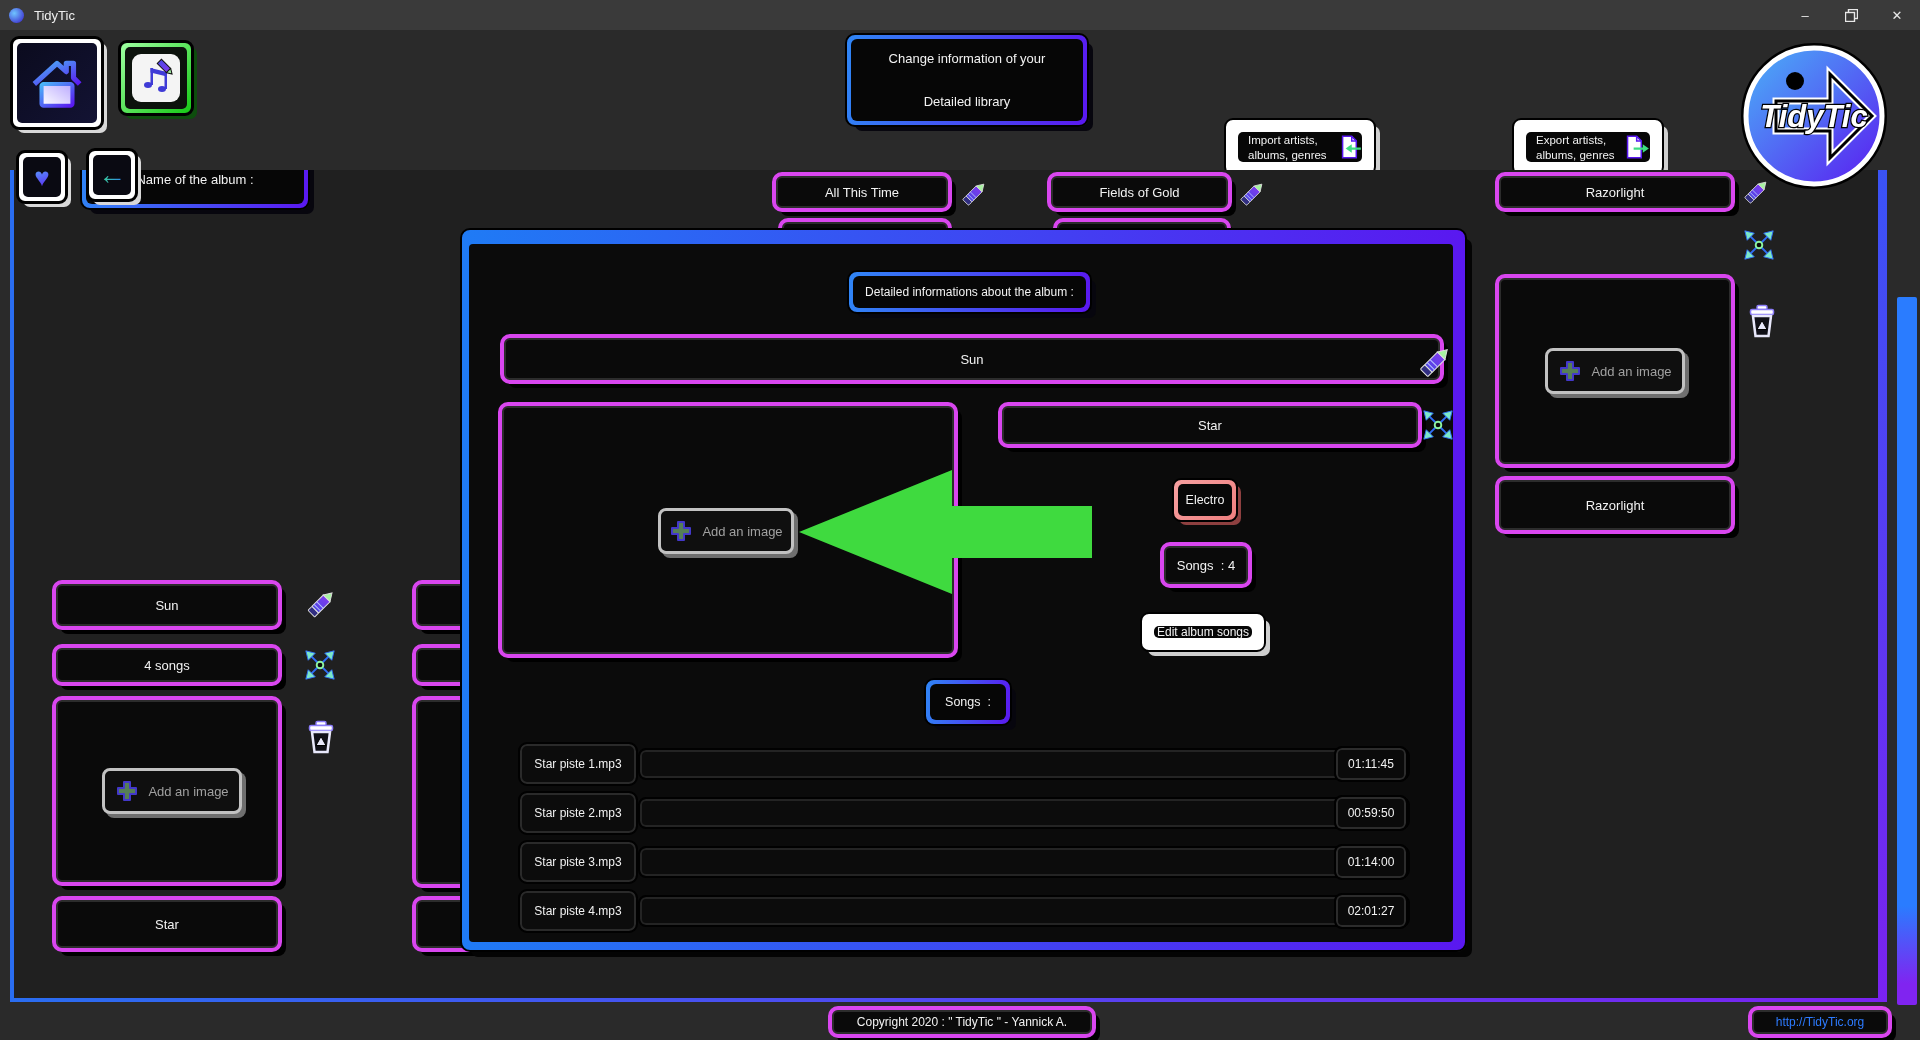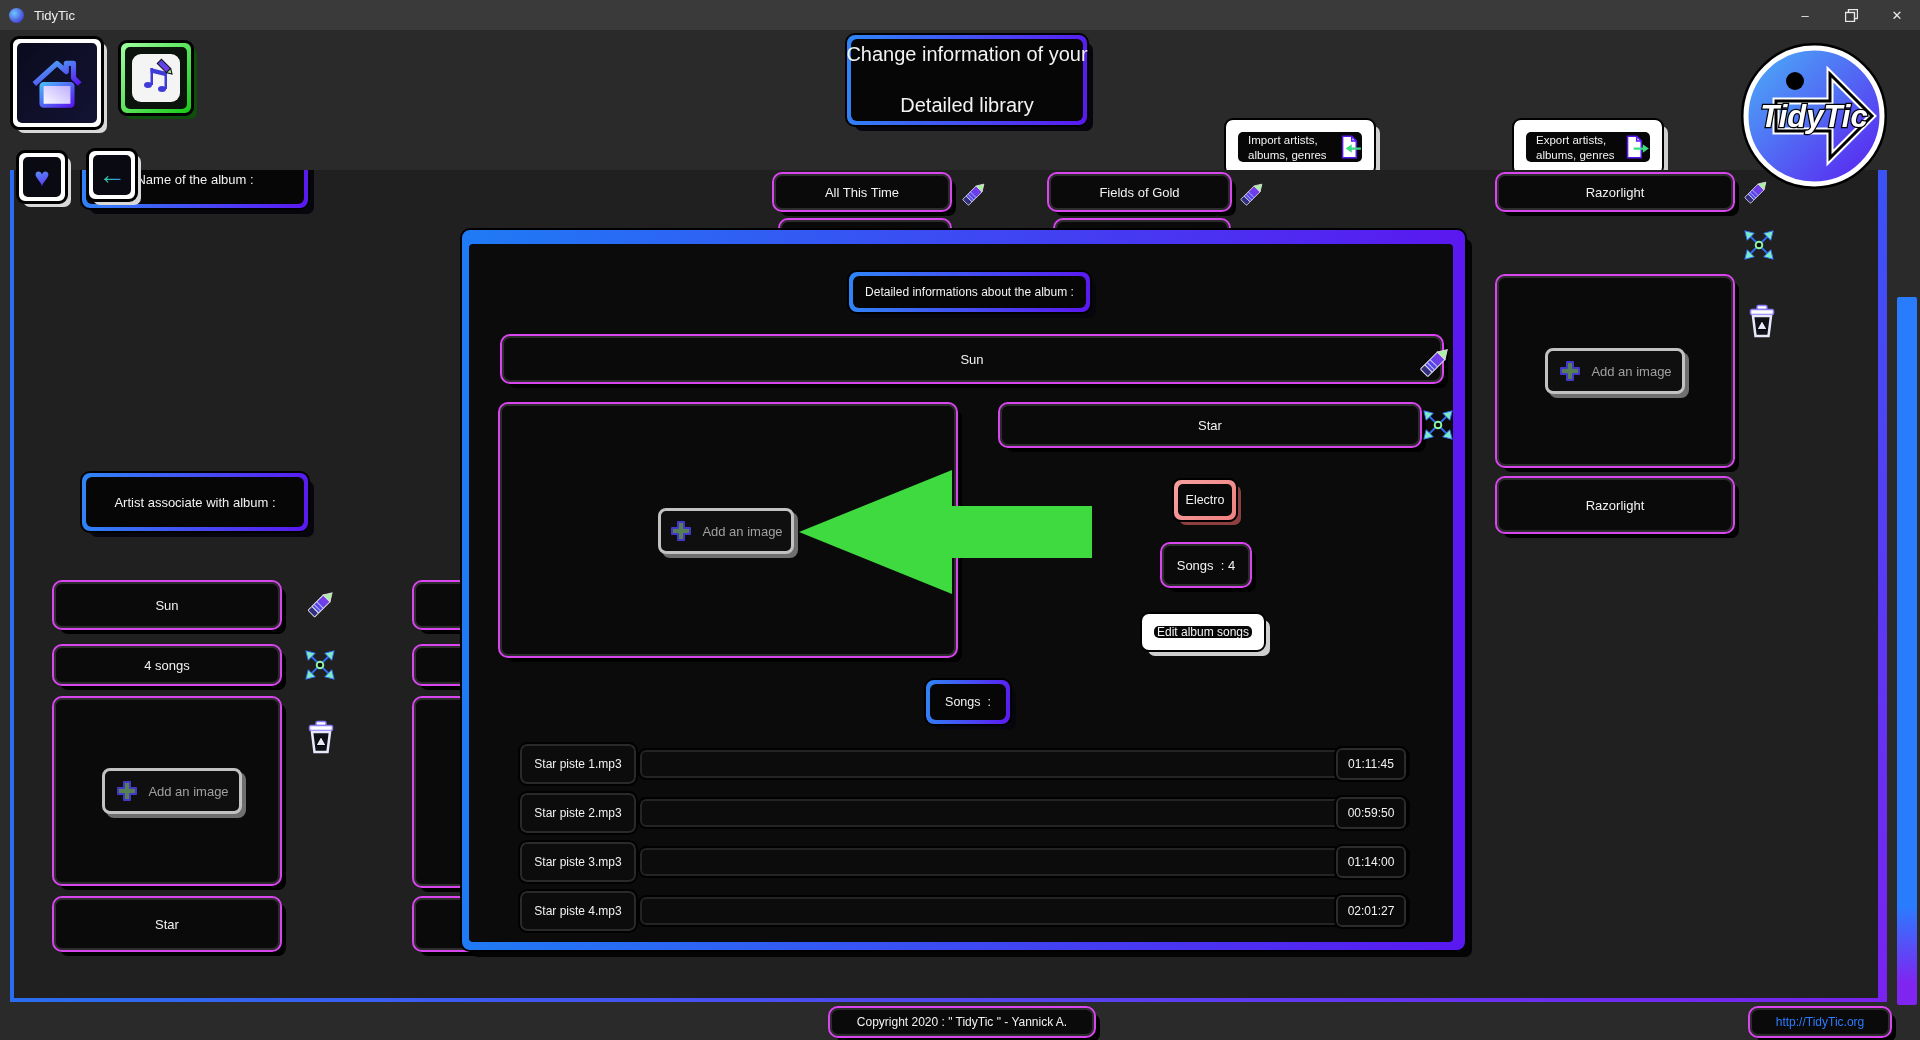--- a/index.html
+++ b/index.html
@@ -1,20 +1,20 @@
 <!DOCTYPE html>
 <html><head>
 <meta charset="utf-8">
 <style>
   *{margin:0;padding:0;box-sizing:border-box}
   html,body{width:1920px;height:1040px;background:#2a2a2a;font-family:"Liberation Sans",sans-serif;overflow:hidden;position:relative;color:#f2f2f2}
   .abs{position:absolute}
   .txt{white-space:pre}
   
-  .d3{position:absolute;background:#0a0a0a;border:2px solid #d946ef;border-radius:10px;
+  .d3{position:absolute;background:#0a0a0a;border:4px solid #d946ef;border-radius:10px;
       box-shadow:inset 0 0 0 2px #2c2c2c,6px 6px 0 -2px #000;
       display:flex;align-items:center;justify-content:center;font-size:13px;color:#f2f2f2}
   
   .gradbox{position:absolute;background:linear-gradient(100deg,#2f86f6,#5a18f0);padding:4px;border-radius:10px;
       border:2px solid #000;box-shadow:7px 7px 0 -3px #07060e}
   .gradbox>.in{background:#060606;border-radius:6px;width:100%;height:100%;
       display:flex;align-items:center;justify-content:center;flex-direction:column;font-size:13px}
   
   .whitebox{position:absolute;background:#ffffff;padding:12px;border-radius:9px;border:2px solid #000;
       box-shadow:6px 6px 0 -2px #cfcfcf}
@@ -158,21 +158,21 @@
     </div>
 </div>
 
 <div class="iconbtn" style="left:86px;top:148px;width:52px;height:54px;z-index:6">
   <div class="in">
       <span class="gradtext2" style="font-size:28px;line-height:1">←</span>
     </div>
 </div>
 
 <div class="gradbox" style="left:845px;top:33px;width:244px;height:94px">
-  <div class="in" style="gap:28px;font-size:20px">
+  <div class="in" style="gap:28px;font-size:13px">
     <span class="txt">Change information of your</span>
     <span class="txt">Detailed library</span>
   </div>
 </div>
 
 <div class="whitebox" style="left:1224px;top:118px;width:152px;height:58px">
   <div class="in" style="gap:8px;justify-content:flex-start;padding-left:10px">
     <span style="display:flex;flex-direction:column;gap:3px;font-size:11.5px">
       <span class="txt">Import artists,</span>
       <span class="txt">albums, genres</span>
@@ -193,25 +193,20 @@
         <use href="#i-doc-out"></use>
       </svg>
   </div>
 </div>
 
 <div id="container">
 
   <div class="gradbox" style="left:66px;top:-22px;width:230px;height:62px">
     <div class="in">
         <span class="txt">Name of the album :</span>
-      </div>
-  </div>
-  <div class="gradbox" style="left:66px;top:301px;width:230px;height:62px">
-    <div class="in">
-        <span class="txt">Artist associate with album :</span>
       </div>
   </div>
 
   <div class="d3" style="left:758px;top:2px;width:180px;height:40px">
     <span class="txt">All This Time</span>
   </div>
   <svg class="abs" width="30" height="30" style="left:946px;top:8px">
       <use href="#i-pencil"></use>
     </svg>
   <div class="d3" style="left:764px;top:48px;width:174px;height:60px"></div>

